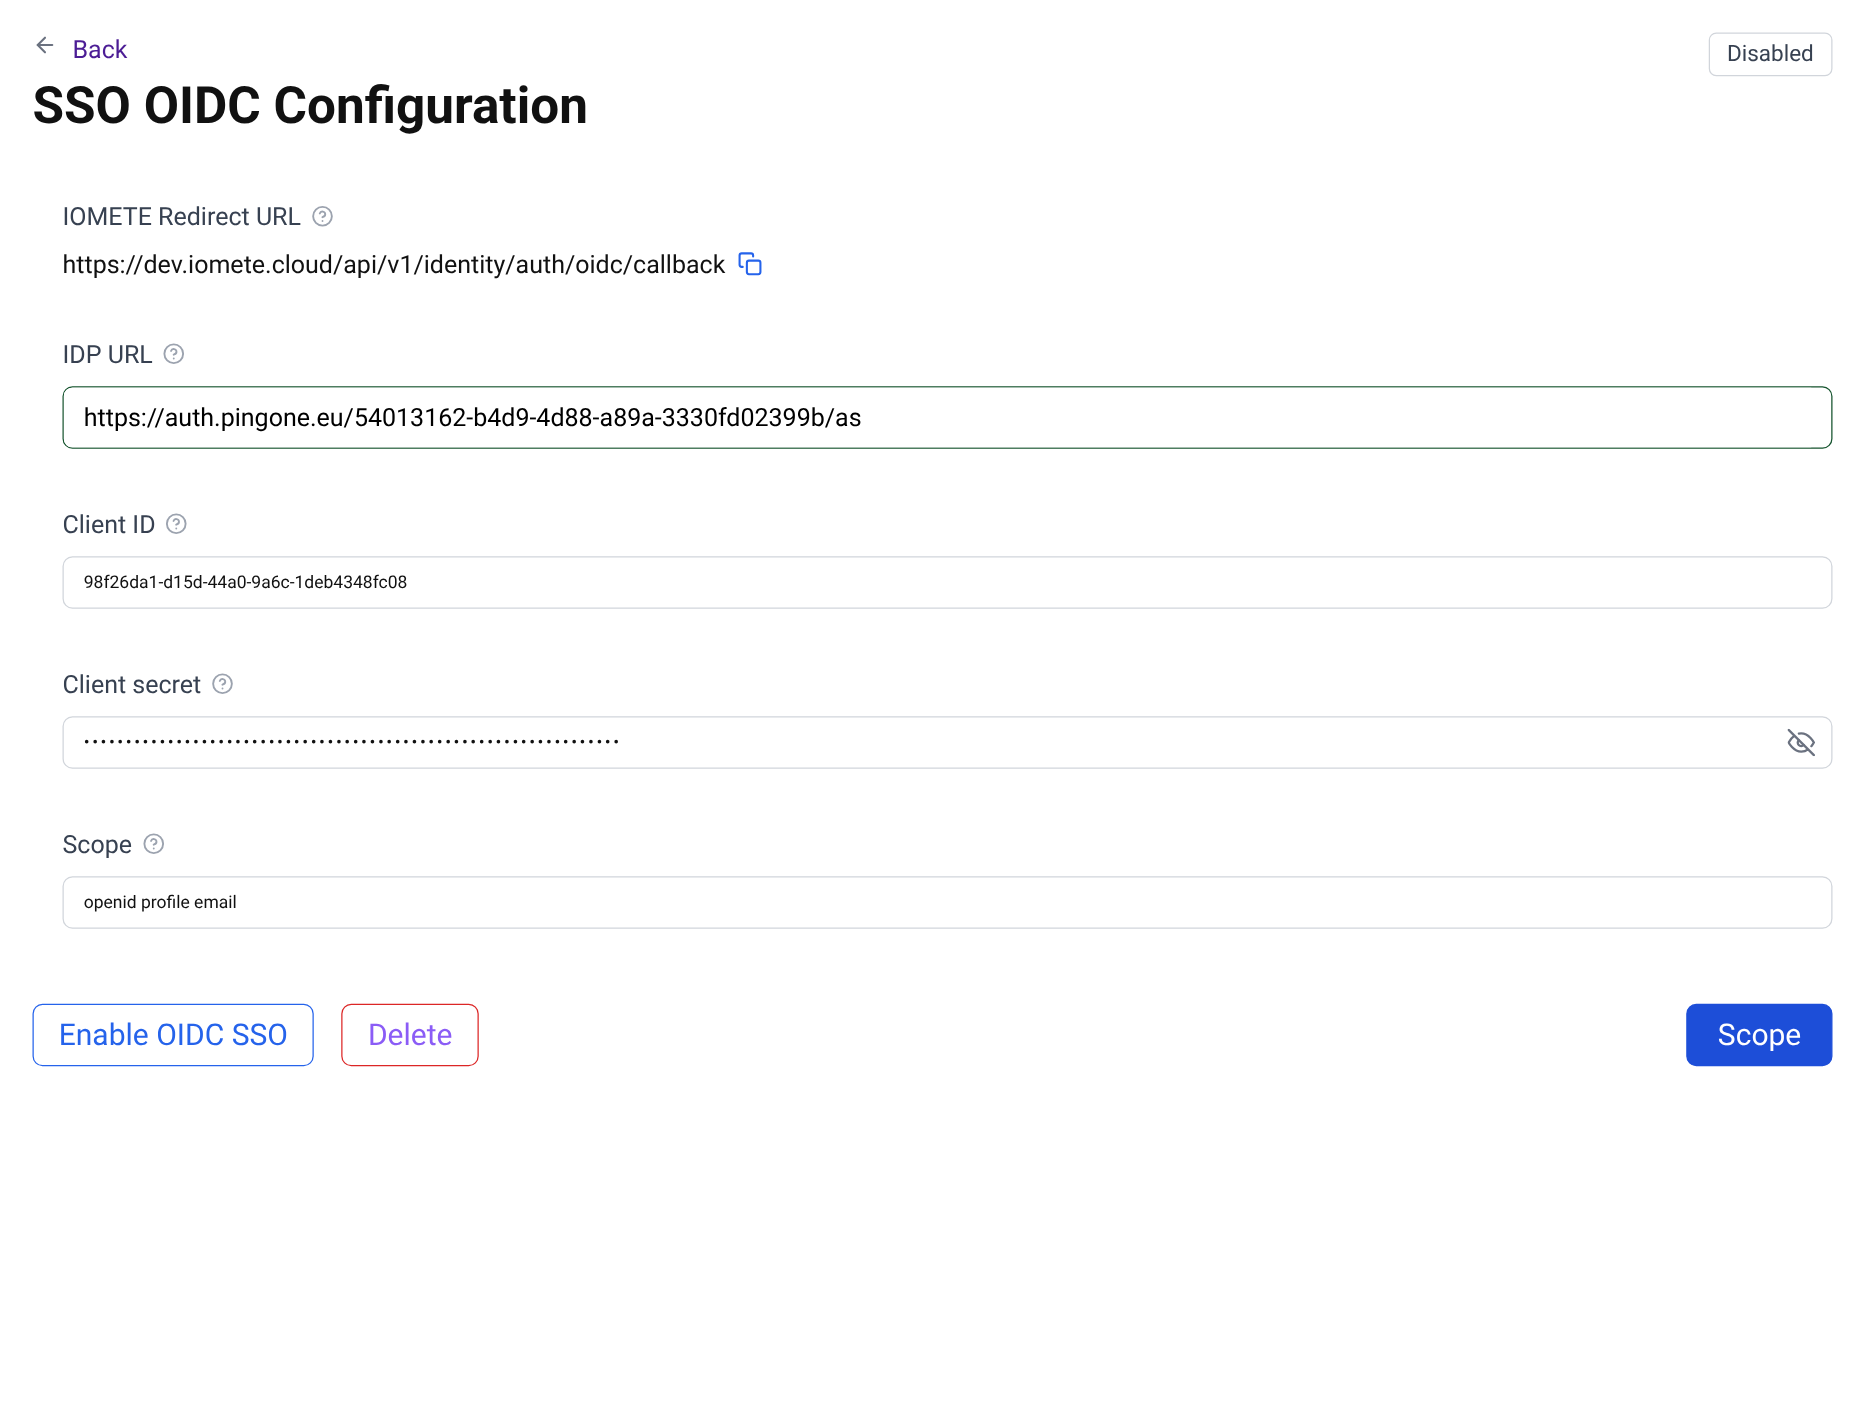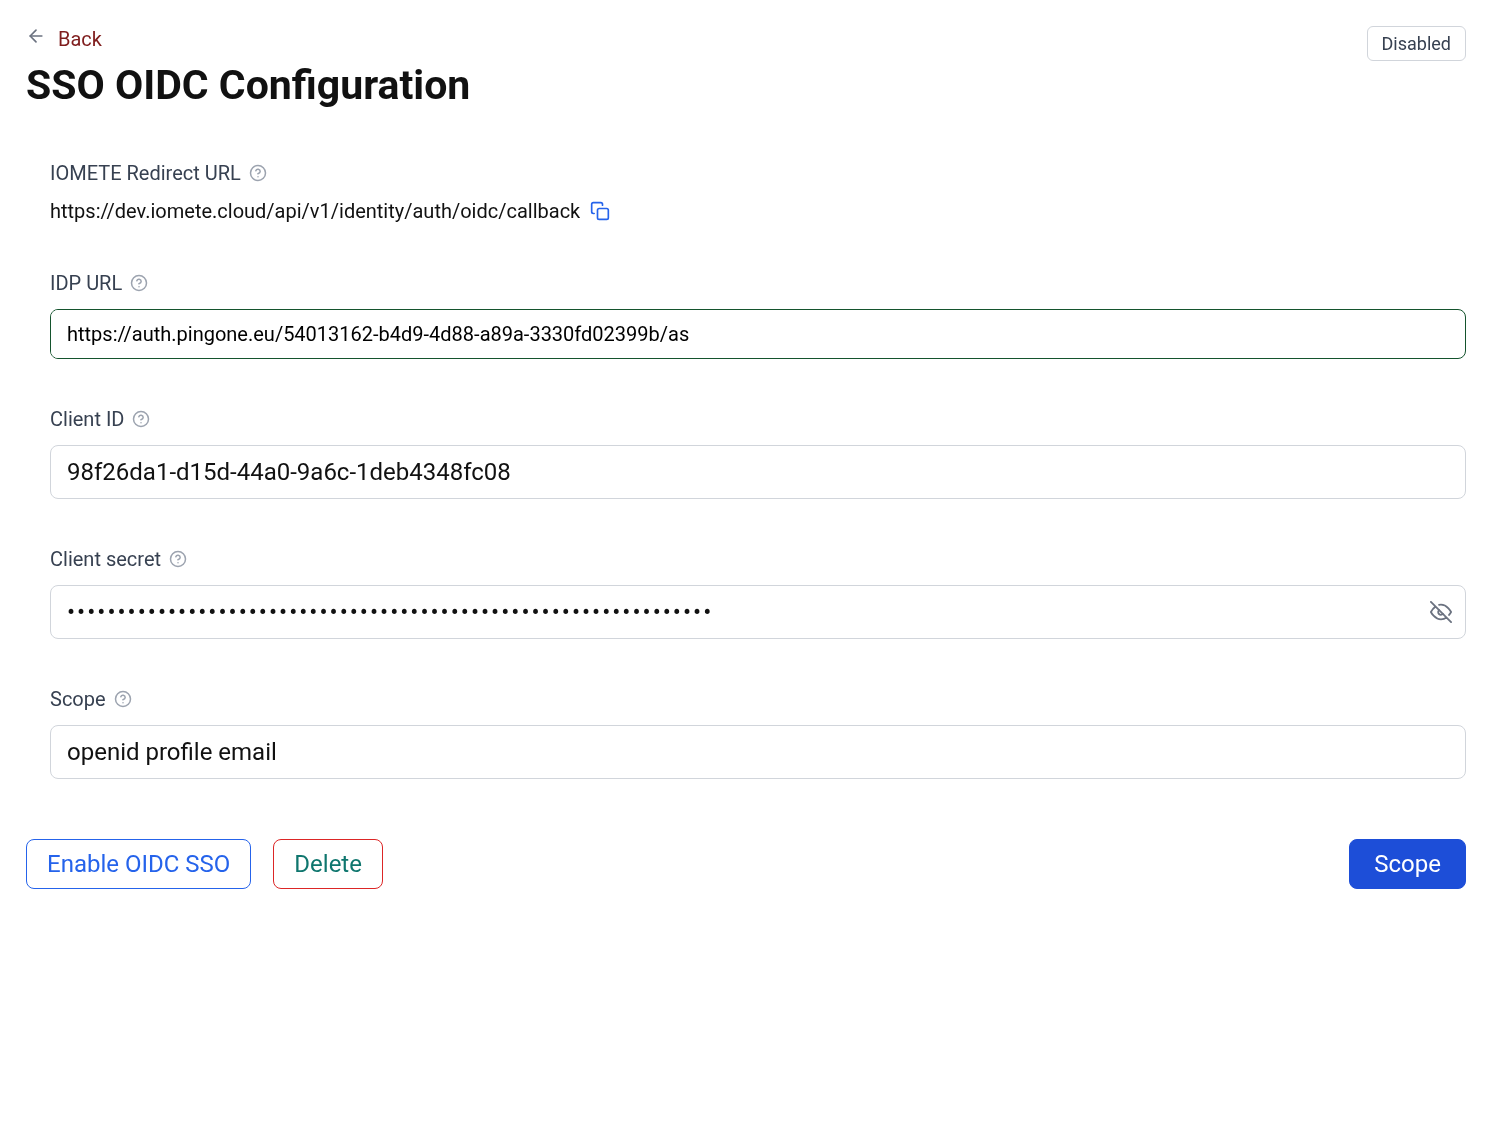--- a/index.html
+++ b/index.html
@@ -16,21 +16,21 @@
     }
     .header-row {
       display: flex;
       align-items: flex-start;
       justify-content: space-between;
     }
     .back-link {
       display: inline-flex;
       align-items: center;
       gap: 12px;
-      color: #7f1d1d;
+      color: #4c1d95;
       text-decoration: none;
       font-size: 20px;
       cursor: pointer;
     }
     .back-link svg {
       width: 20px;
       height: 20px;
       stroke: #6b7280;
     }
     .page-title {
@@ -90,21 +90,21 @@
     }
     .copy-icon svg {
       width: 20px;
       height: 20px;
     }
     .text-input {
       width: 100%;
       border: 1px solid #d1d5db;
       border-radius: 8px;
       padding: 12px 16px;
-      font-size: 24px;
+      font-size: 14px;
       color: #111;
       outline: none;
       font-family: inherit;
       background: #fff;
     }
     .idp-wrap {
       display: flex;
       align-items: flex-start;
       border: 1px solid #14532d;
       border-radius: 8px;
@@ -163,21 +163,21 @@
       cursor: pointer;
       font-family: inherit;
       border: 1px solid transparent;
       background: #fff;
     }
     .btn-outline-blue {
       color: #2563eb;
       border-color: #2563eb;
     }
     .btn-outline-red {
-      color: #0f766e;
+      color: #8b5cf6;
       border-color: #dc2626;
     }
     .btn-primary {
       background: #1d4ed8;
       color: #fff;
       border-color: #1d4ed8;
       padding: 10px 24px;
     }
   </style>
 </head>

